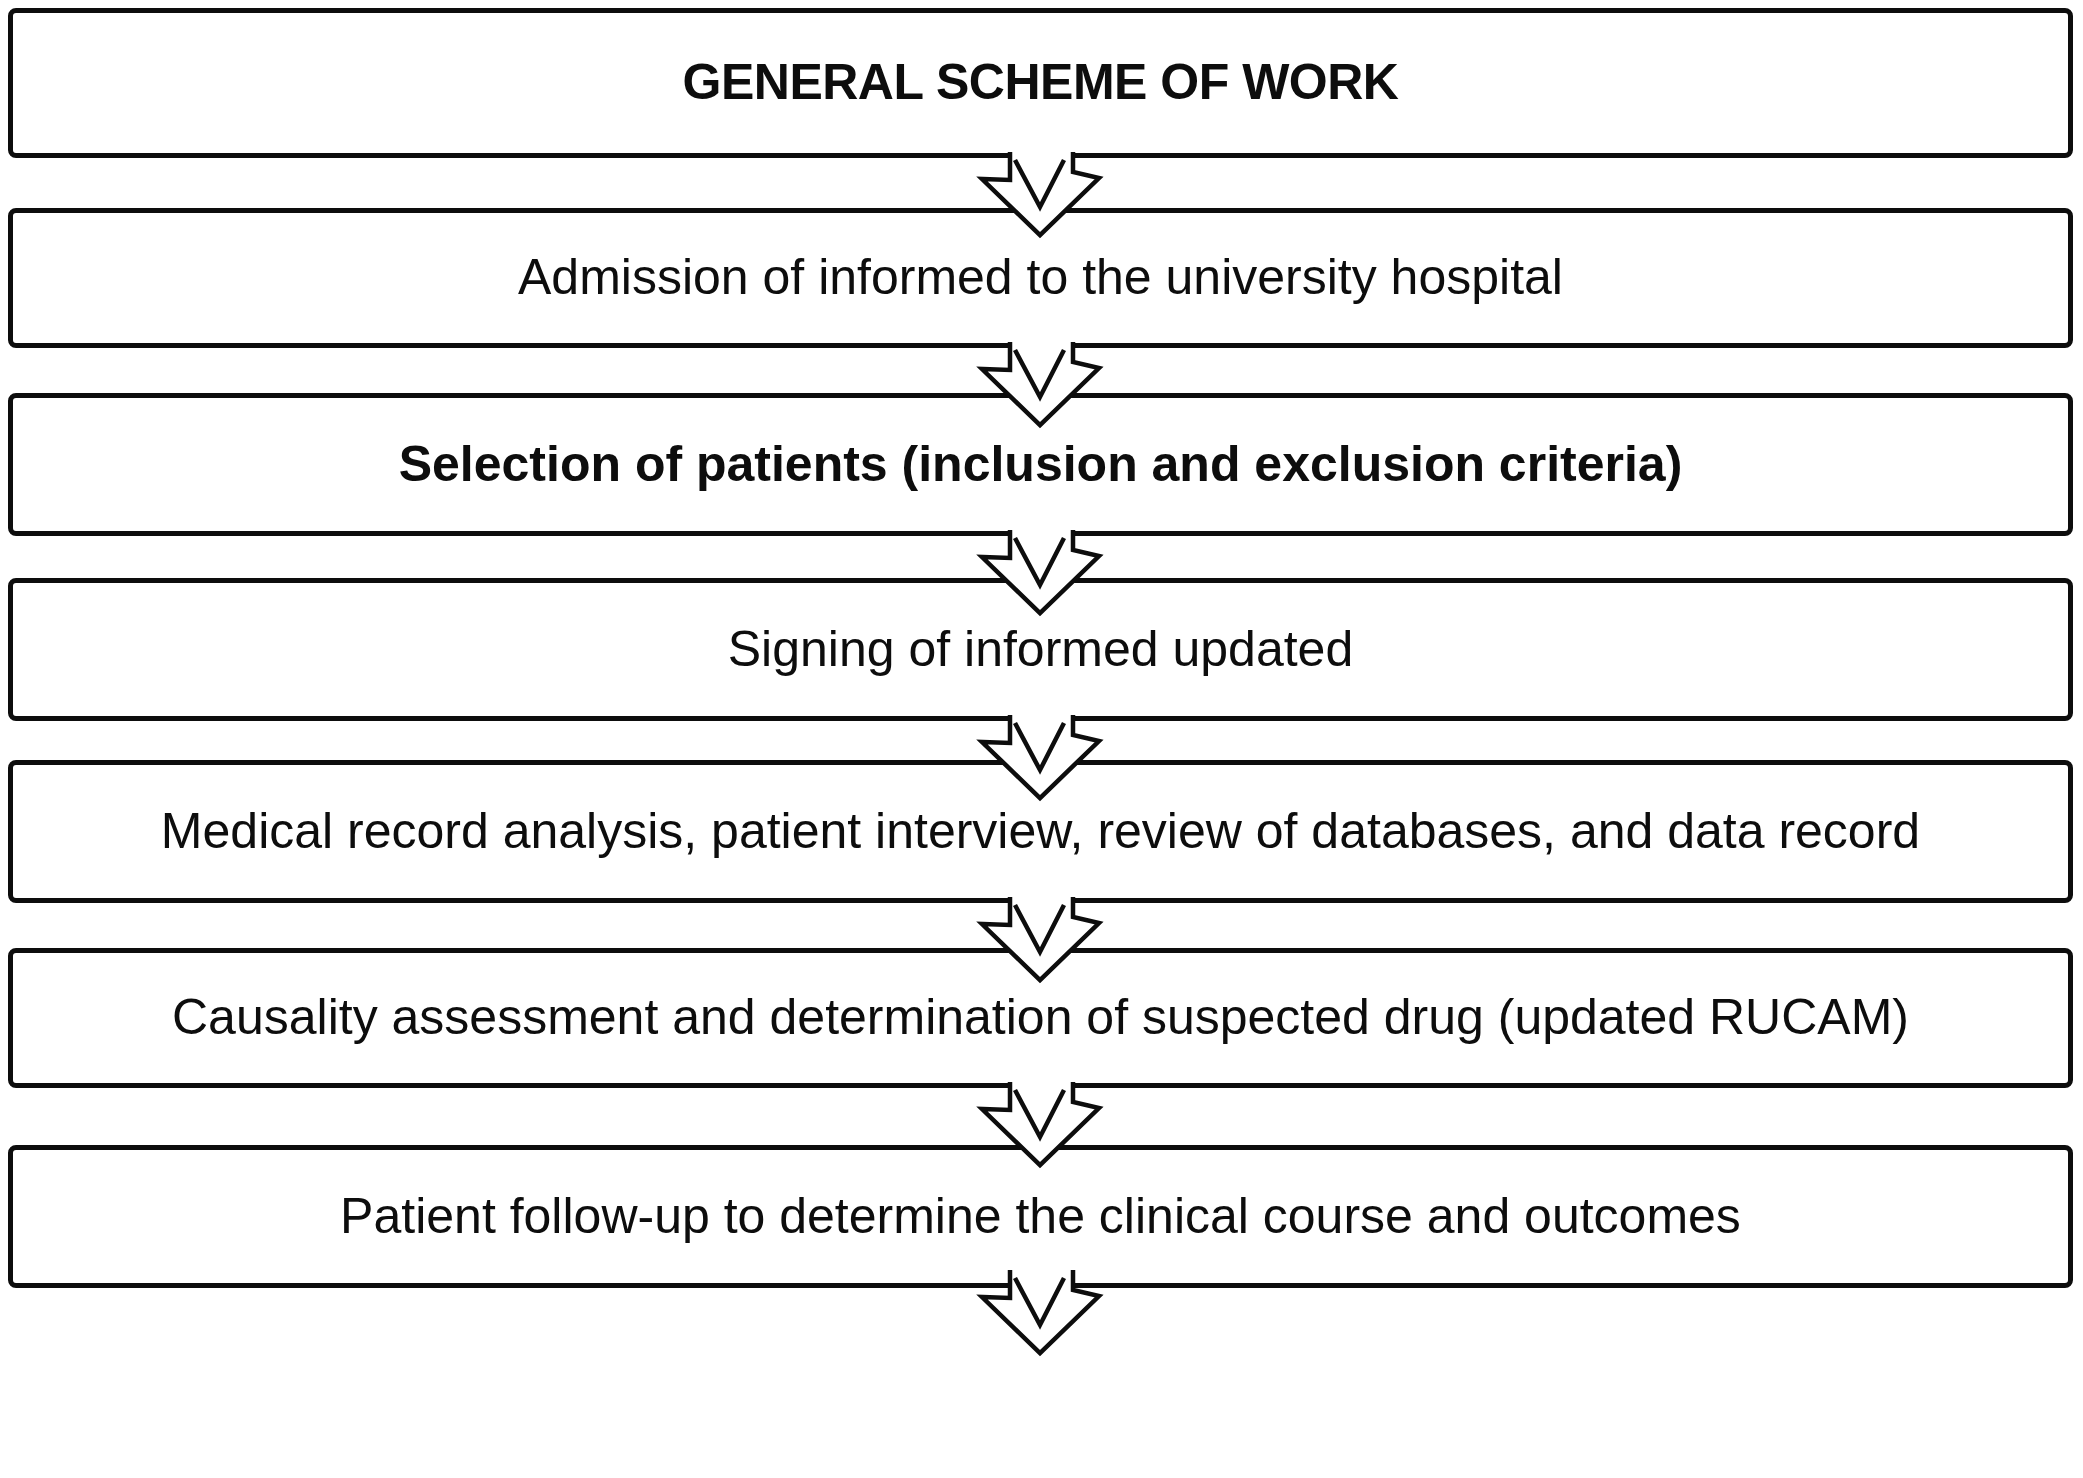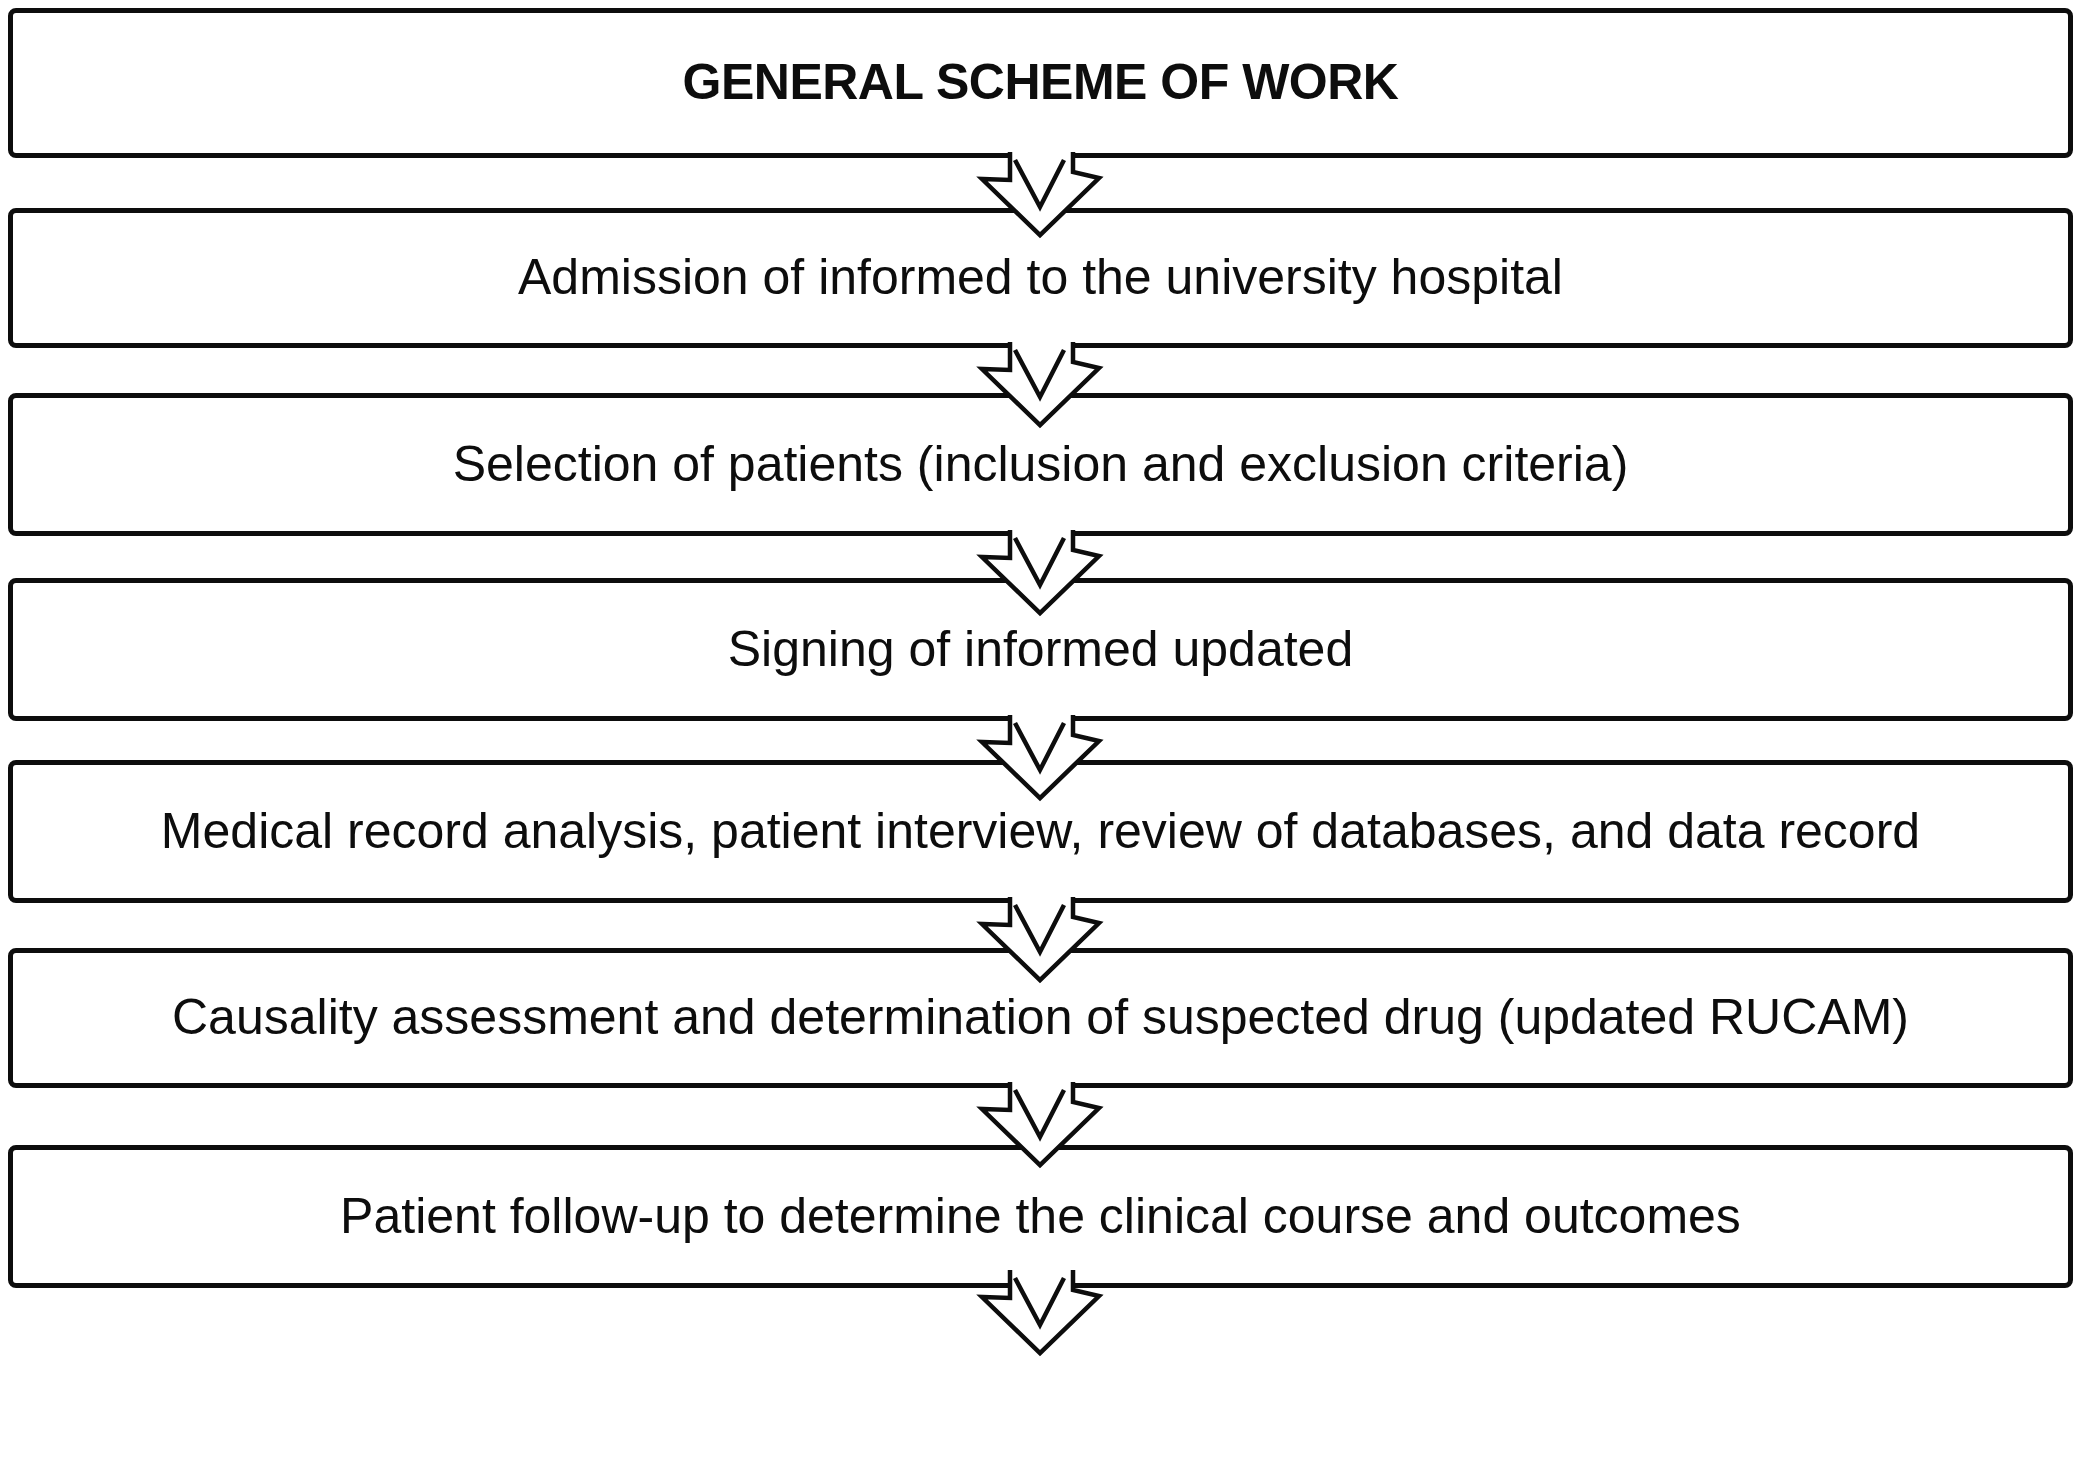--- a/index.html
+++ b/index.html
@@ -53,21 +53,21 @@
 <div class="canvas">
 
   <div class="box title" style="top:8px; height:140px;">
     <span class="label">GENERAL SCHEME OF WORK</span>
   </div>
 
   <div class="box" style="top:208px; height:130px;">
     <span class="label">Admission of informed to the university hospital</span>
   </div>
 
-  <div class="box" style="top:393px; height:133px;">
+  <div class="box" style="top:393px; height:133px;font-weight:bold;">
     <span class="label">Selection of patients (inclusion and exclusion criteria)</span>
   </div>
 
   <div class="box" style="top:578px; height:133px;">
     <span class="label">Signing of informed updated</span>
   </div>
 
   <div class="box" style="top:760px; height:133px;">
     <span class="label">Medical record analysis, patient interview, review of databases, and data record</span>
   </div>

